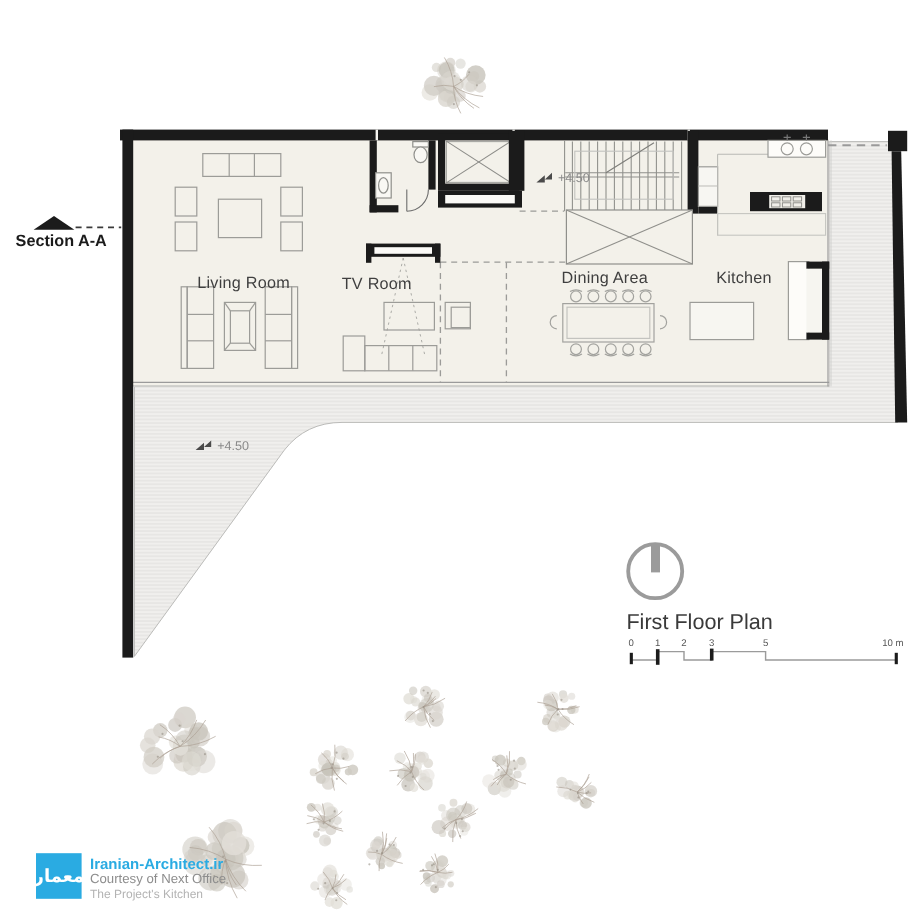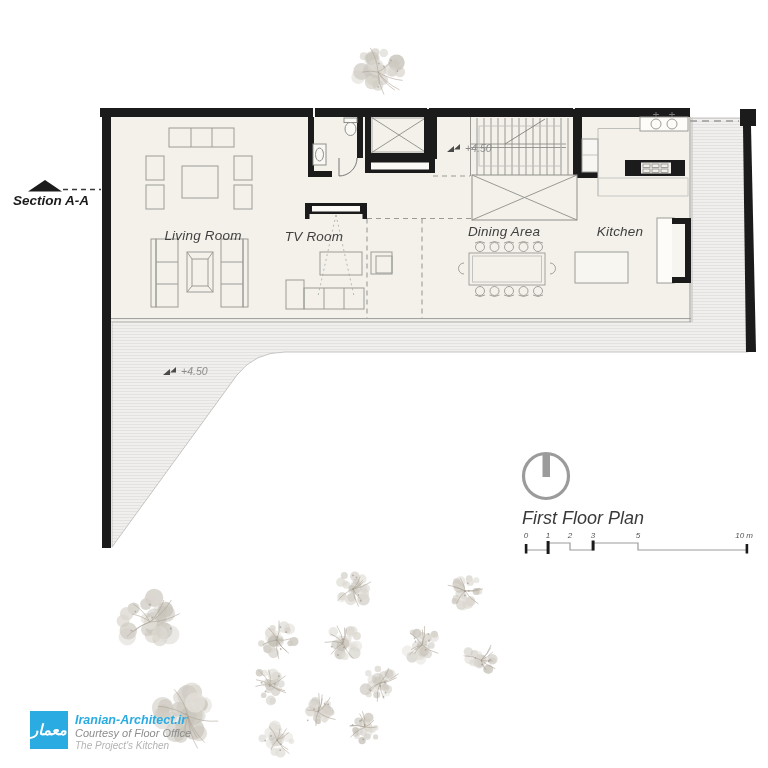--- a/index.html
+++ b/index.html
@@ -1,17 +1,17 @@
 <!DOCTYPE html>
 <html><head>
 <meta charset="utf-8">
 <style>
   html,body{margin:0;padding:0;background:#fff;}
   .canvas{position:relative;width:768px;height:768px;background:#ffffff;overflow:hidden;
-          font-family:"Liberation Sans",sans-serif;font-style:italic;}
+          font-family:"Liberation Sans",sans-serif;}
   svg{position:absolute;left:0;top:0;}
   .room-label{font-family:"Liberation Sans",sans-serif;font-size:13.5px;fill:#3f3f3f;letter-spacing:.2px;}
   .level-label{font-family:"Liberation Sans",sans-serif;font-size:10.5px;fill:#8a8a8a;}
   .section-label{font-family:"Liberation Sans",sans-serif;font-size:13.5px;font-weight:bold;fill:#1b1b1b;}
   .title-label{font-family:"Liberation Sans",sans-serif;font-size:18px;fill:#3a3a3a;}
   .scale-num{font-family:"Liberation Sans",sans-serif;font-size:8px;fill:#555;}
   .watermark{position:absolute;left:30px;top:711px;display:flex;align-items:flex-start;gap:7px;}
   .wm-logo{width:38px;height:38px;background:#2aabe2;color:#fff;display:flex;align-items:center;
            justify-content:center;font-family:"DejaVu Sans",sans-serif;font-size:15px;font-weight:bold;}
   .wm-lines{display:flex;flex-direction:column;justify-content:flex-start;padding-top:2px;}
@@ -784,17 +784,17 @@
       <text class="scale-num" x="638" y="538" text-anchor="middle">5</text>
       <text class="scale-num" x="753" y="538" text-anchor="end">10 m</text>
     </g>
   </g>
 </svg>
 
 <div class="watermark">
   <div class="wm-logo">معمار</div>
   <div class="wm-lines">
     <span class="wm-site">Iranian-Architect.ir</span>
-    <span class="wm-courtesy">Courtesy of Floor Office</span>
+    <span class="wm-courtesy">Courtesy of Next Office</span>
     <span class="wm-doc">The Project's Kitchen</span>
   </div>
 </div>
 </div>
 
 </body></html>

